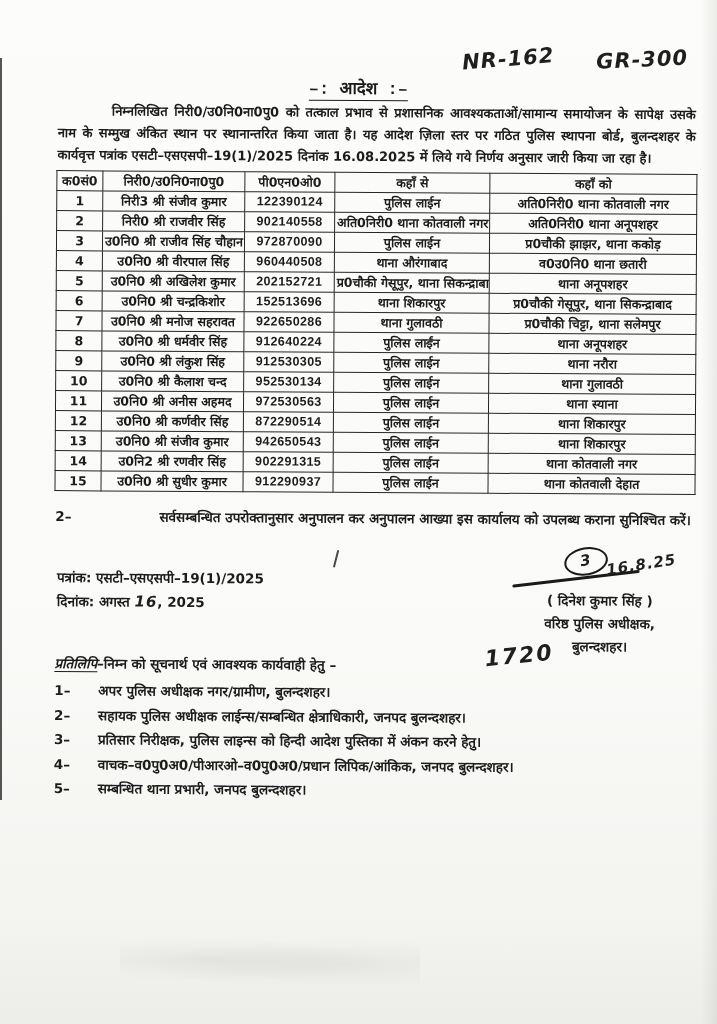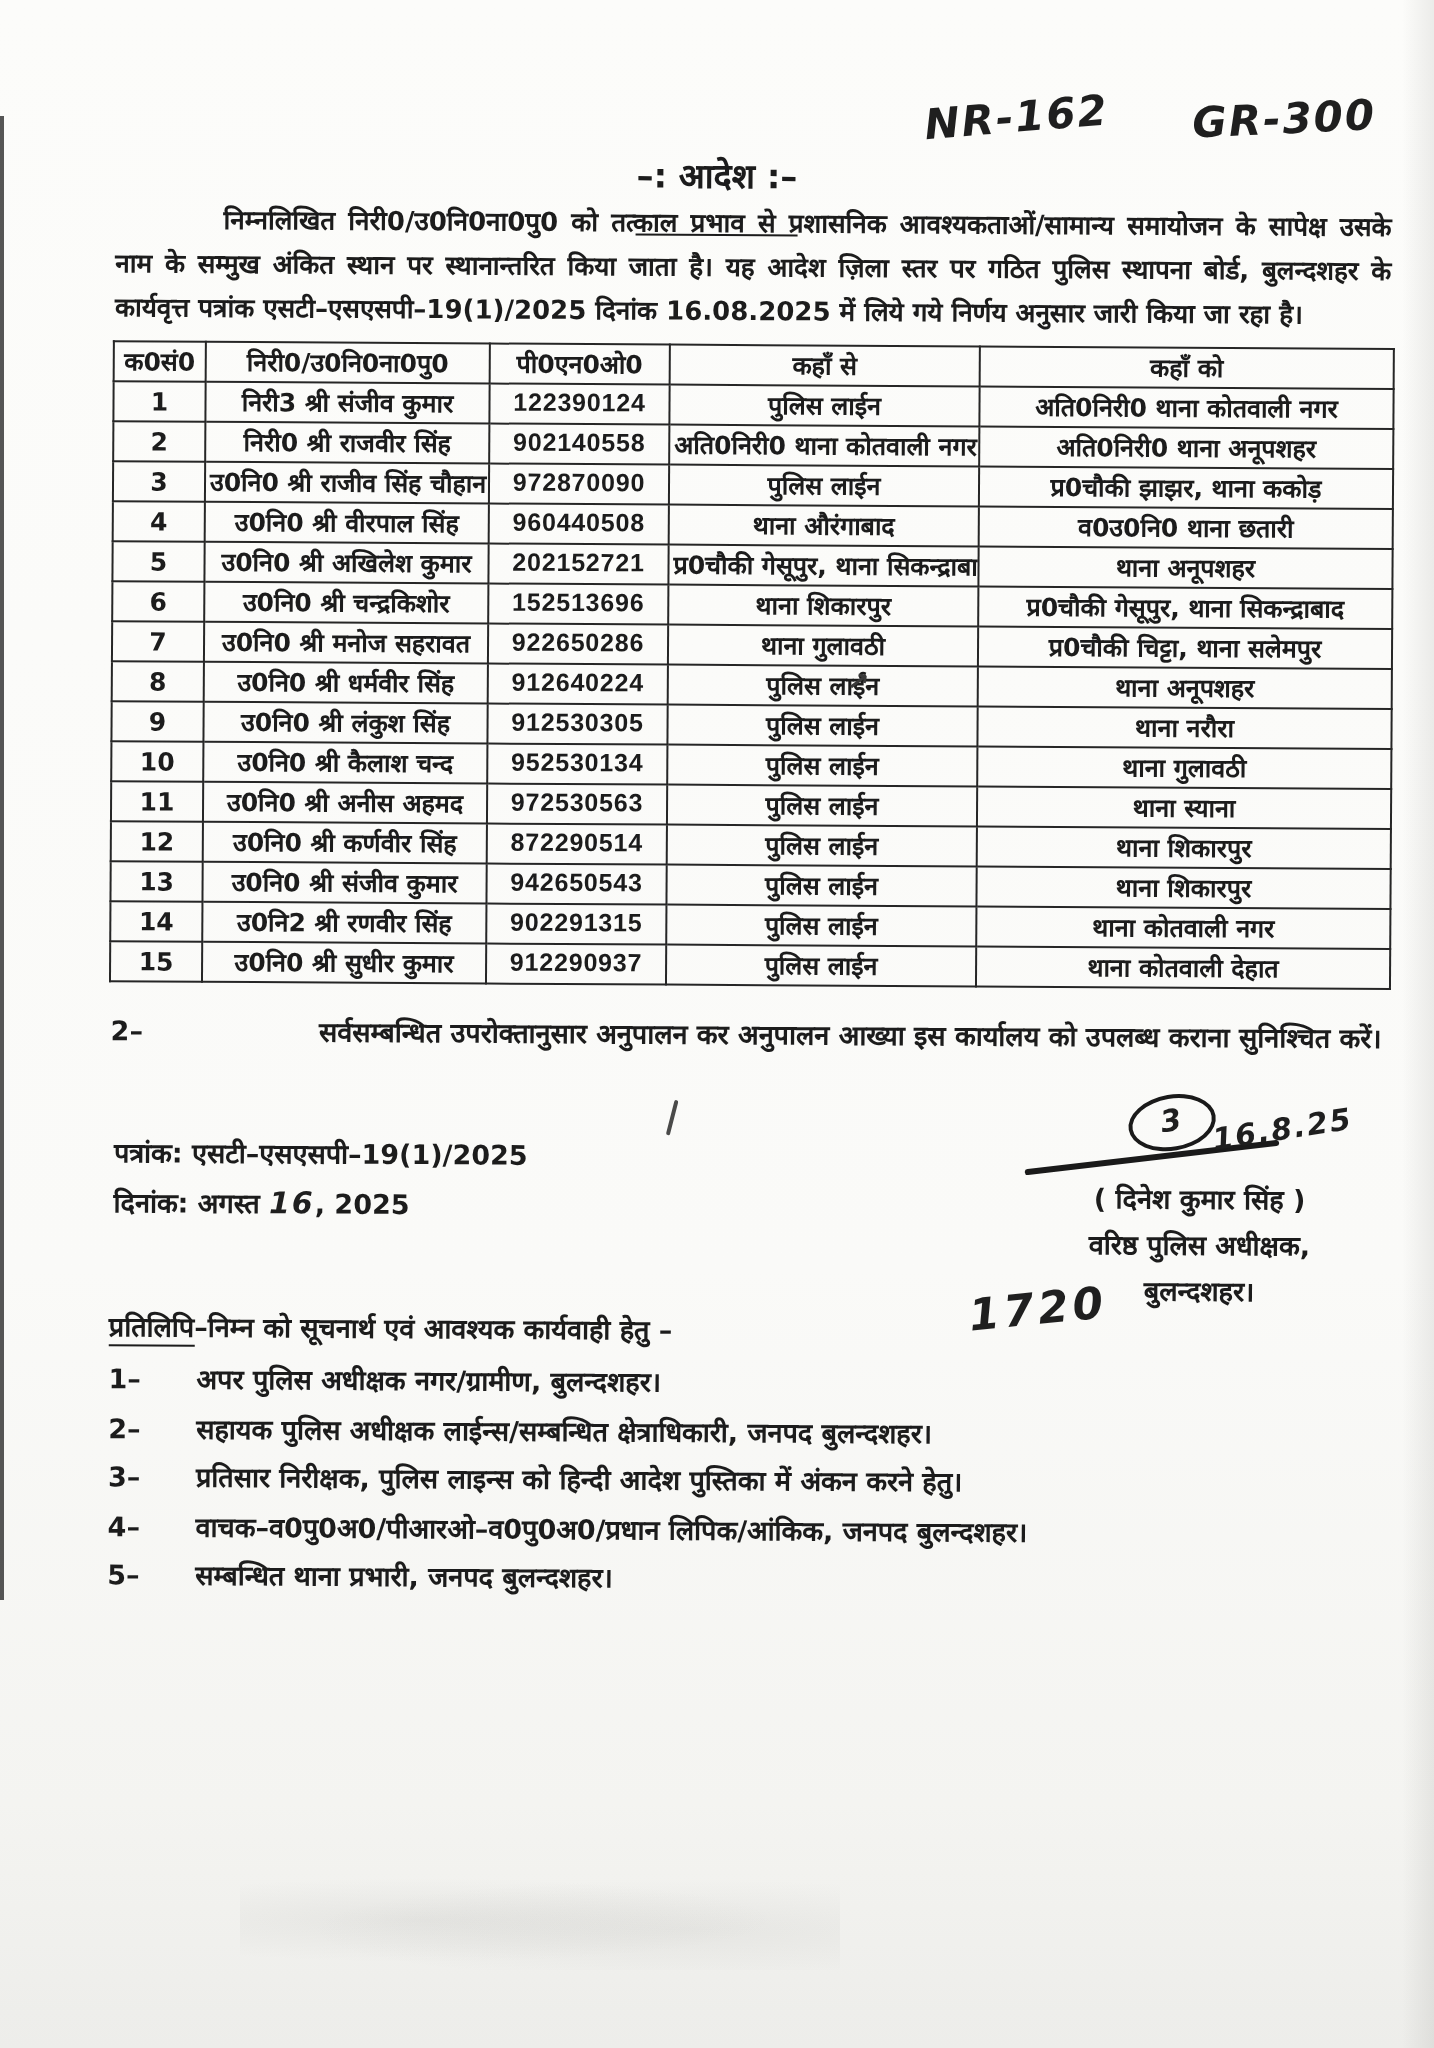--- a/index.html
+++ b/index.html
@@ -30,21 +30,21 @@
     font-style:italic;font-weight:600;color:#1f1f1f;
     letter-spacing:1px;
   }
   .hw-top{position:absolute;top:44px;font-size:21px;}
   .hw-nr{left:462px;transform:rotate(-5deg);}
   .hw-gr{left:596px;transform:rotate(-3deg);}
   .title{
     position:absolute;top:74px;left:0;width:717px;text-align:center;
     font-size:17px;font-weight:bold;
   }
-  .title span{border-bottom:1.6px solid #1c1c1c;padding-bottom:18px;}
+  .title span{border-bottom:1.6px solid #1c1c1c;padding-bottom:1px;font-family:Liberation Mono, monospace;}
   .intro{
     position:absolute;left:58px;top:100px;width:638px;
     font-size:13px;font-weight:600;line-height:22px;text-align:justify;
     text-indent:54px;
   }
   table.order{
     position:absolute;left:57px;top:170px;width:640px;
     border-collapse:collapse;table-layout:fixed;
   }
   table.order th,table.order td{
@@ -94,21 +94,21 @@
   .sig-date{
     position:absolute;left:112px;top:8px;font-size:15px;transform:rotate(-9deg);white-space:nowrap;
   }
   .hw-1720{
     position:absolute;left:488px;top:640px;font-size:22px;transform:rotate(-6deg);letter-spacing:2px;
   }
   .pratilipi{
     position:absolute;left:58px;top:654px;font-size:13.5px;font-weight:600;
   }
   .pratilipi .lead{
-    font-weight:700;border-bottom:1.6px solid #1c1c1c;
+    font-weight:700;font-style:italic;border-bottom:1.6px solid #1c1c1c;
   }
   .copies{
     position:absolute;left:58px;top:678px;width:620px;font-size:13.5px;font-weight:600;
   }
   .copy-item{display:flex;line-height:24.5px;}
   .copy-item .cnum{width:44px;flex:0 0 44px;}
   .copy-item .ctext{flex:1;}
   .smudge{
     position:absolute;left:120px;top:935px;width:300px;height:50px;
     background:radial-gradient(ellipse at 30% 50%,rgba(95,95,90,0.08),rgba(0,0,0,0) 60%),

